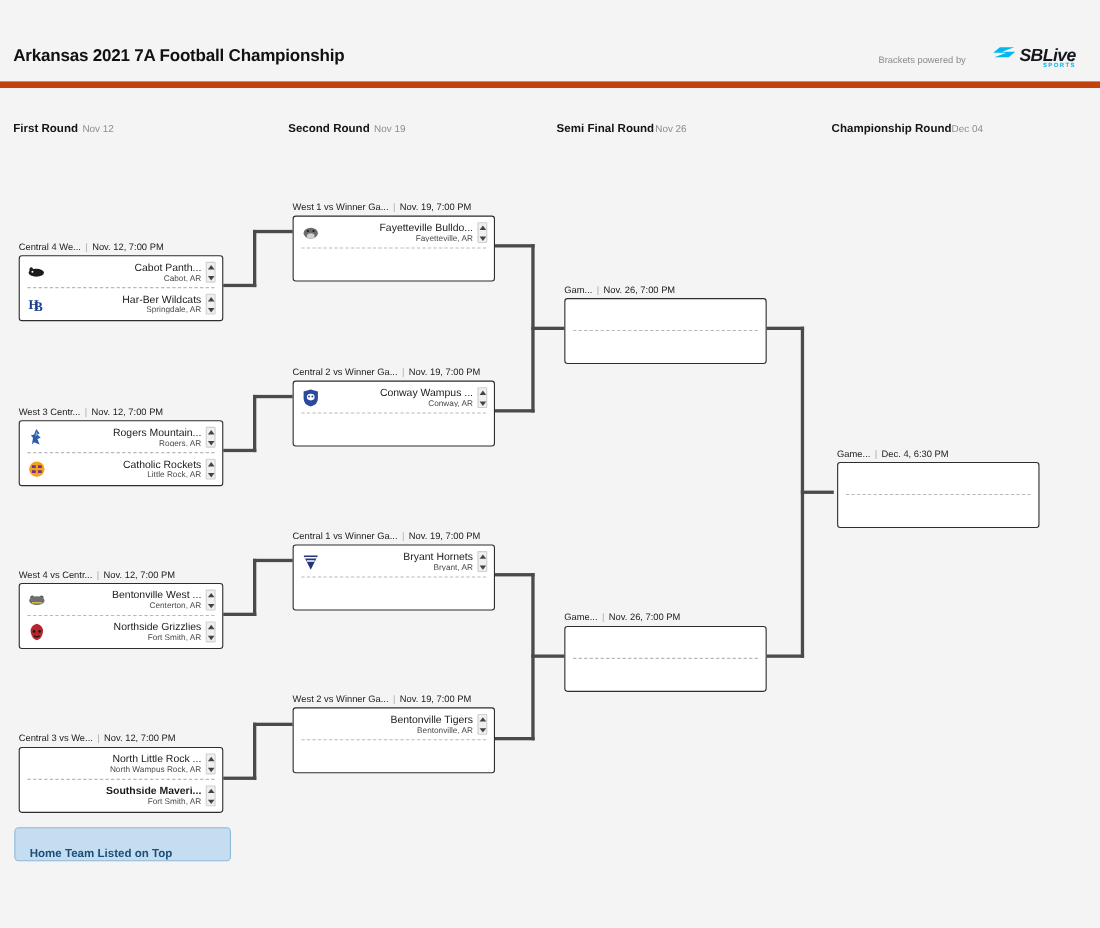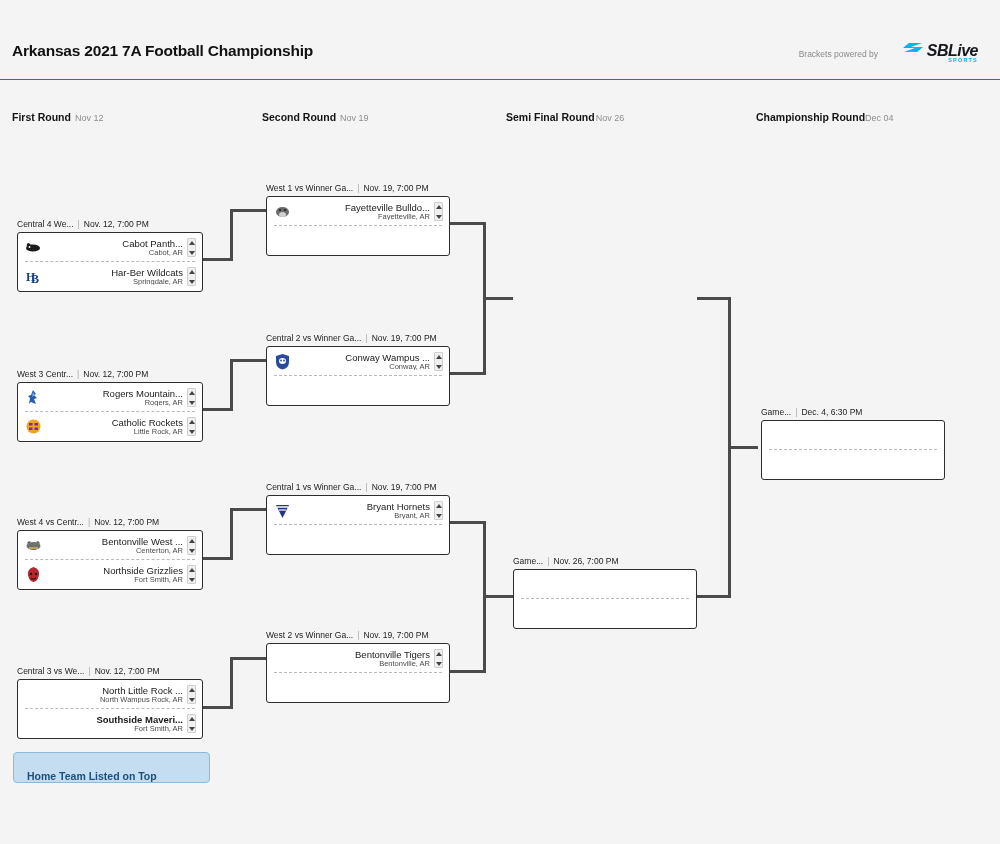--- a/index.html
+++ b/index.html
@@ -7,21 +7,21 @@
     width: 1000px; height: 844px;
     background: #f4f4f4;
     font-family: "Liberation Sans", sans-serif;
     overflow: hidden;
   }
   #root { position: relative; width: 1000px; height: 844px; }
 
   
   .header {
     position: absolute; left: 0; top: 42px; width: 1000px; height: 38px;
-    border-bottom: 1px solid #c2410c;
+    border-bottom: 6px solid #c2410c;
   }
   .page-title {
     position: absolute; left: 12px; top: 0;
     font-size: 15.5px; font-weight: bold; color: #111; letter-spacing: -0.2px;
   }
   .powered {
     position: absolute; right: 122px; top: 7px;
     font-size: 8.5px; color: #8a8a8a;
   }
   .sblive-logo {
@@ -433,20 +433,29 @@
         </span>
         <span class="stepper">
             <i class="up"></i>
             <i class="dn"></i>
           </span>
       </div>
       <div class="empty-row"></div>
     </div>
   </div>
 
+  <div class="game" style="left:513px; top:258px; width:184px;">
+    <div class="game-meta">
+      <span>Gam...</span><span class="sep">|</span><span class="gdate">Nov. 26, 7:00 PM</span>
+    </div>
+    <div class="game-box">
+      <div class="empty-row divider"></div>
+      <div class="empty-row"></div>
+    </div>
+  </div>
 
   <div class="game" style="left:513px; top:556px; width:184px;">
     <div class="game-meta">
       <span>Game...</span><span class="sep">|</span><span class="gdate">Nov. 26, 7:00 PM</span>
     </div>
     <div class="game-box">
       <div class="empty-row divider"></div>
       <div class="empty-row"></div>
     </div>
   </div>

